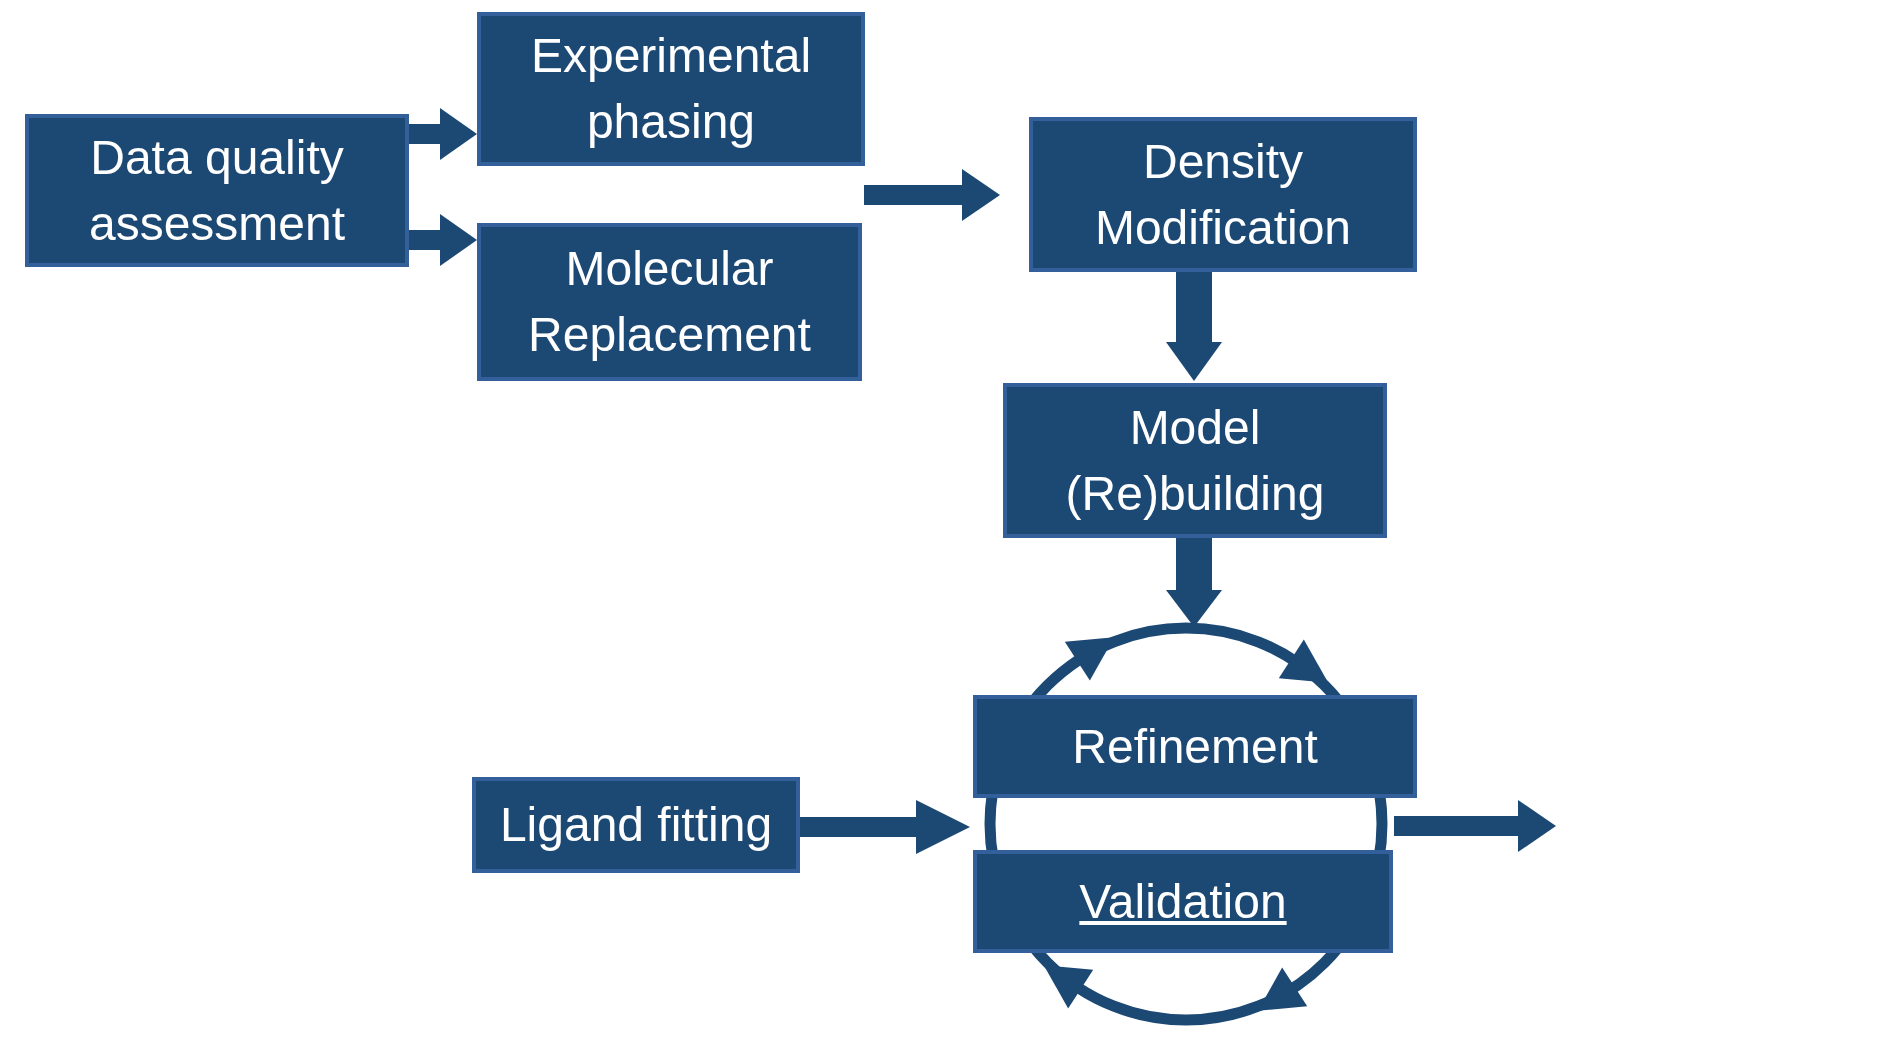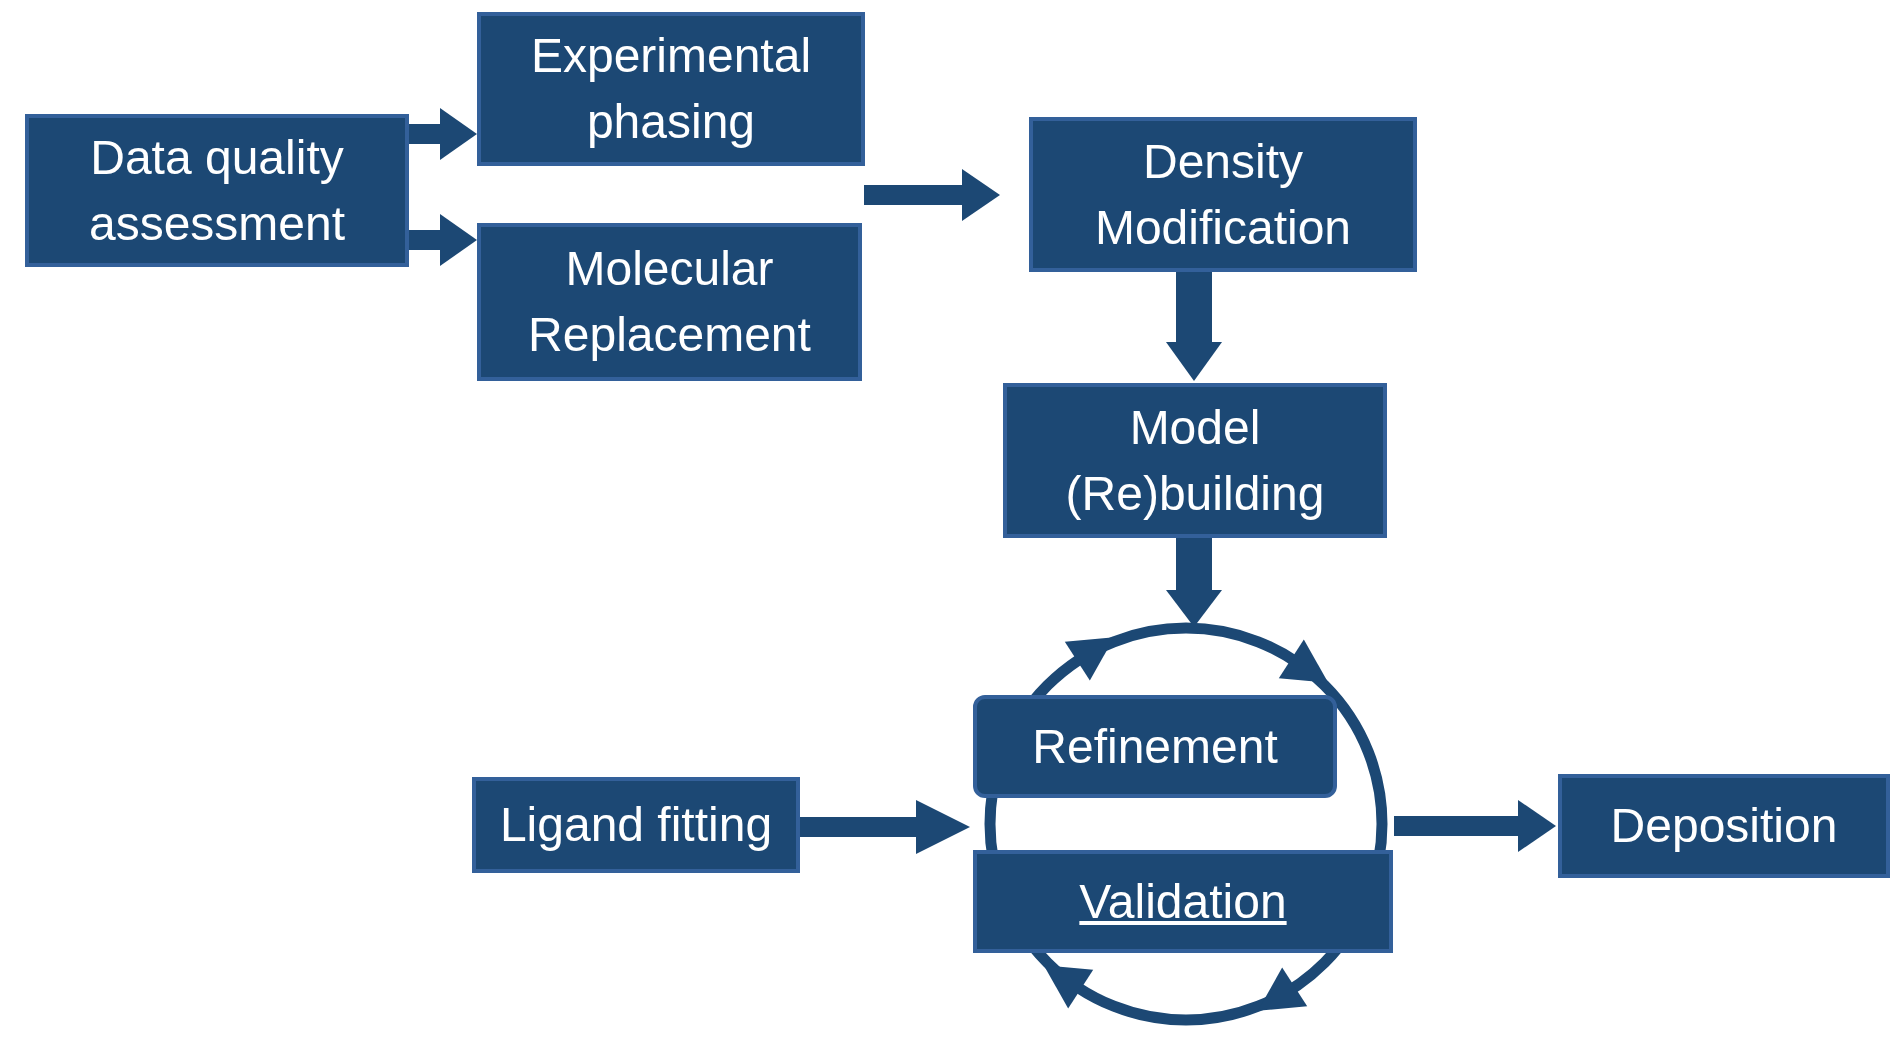--- a/index.html
+++ b/index.html
@@ -39,21 +39,21 @@
     line-height: 66px;
     white-space: pre-line;
     z-index: 1;
   }
   
   #node-dq  { left: 25px;   top: 114px; width: 384px; height: 153px; }
   #node-ep  { left: 477px;  top: 12px;  width: 388px; height: 154px; }
   #node-mr  { left: 477px;  top: 223px; width: 385px; height: 158px; }
   #node-dm  { left: 1002px; top: 117px; width: 388px; height: 155px; margin-left: 27px; }
   #node-mb  { left: 1003px; top: 383px; width: 384px; height: 155px; align-items: center; }
-  #node-ref { left: 973px;  top: 695px; width: 364px; height: 103px; border-radius: 12px; }
+  #node-ref { left: 973px;  top: 695px; width: 444px; height: 103px; }
   #node-val { left: 973px;  top: 850px; width: 420px; height: 103px; text-decoration: underline; }
   #node-lf  { left: 472px;  top: 777px; width: 328px; height: 96px; }
   #node-dep { left: 1558px; top: 774px; width: 332px; height: 104px; }
 </style>
 </head>
 <body>
 
 <div class="canvas">
 
   <svg class="connector-layer" width="1903" height="1043" viewBox="0 0 1903 1043" xmlns="http://www.w3.org/2000/svg">
@@ -132,17 +132,14 @@
   </div>
 
   <div class="node" id="node-val">
     <span>Validation</span>
   </div>
 
   <div class="node" id="node-lf">
     <span>Ligand fitting</span>
   </div>
 
-  <div class="node" id="node-dep">
-    <span>Deposition</span>
-  </div>
 
 </div>
 
 </body></html>

